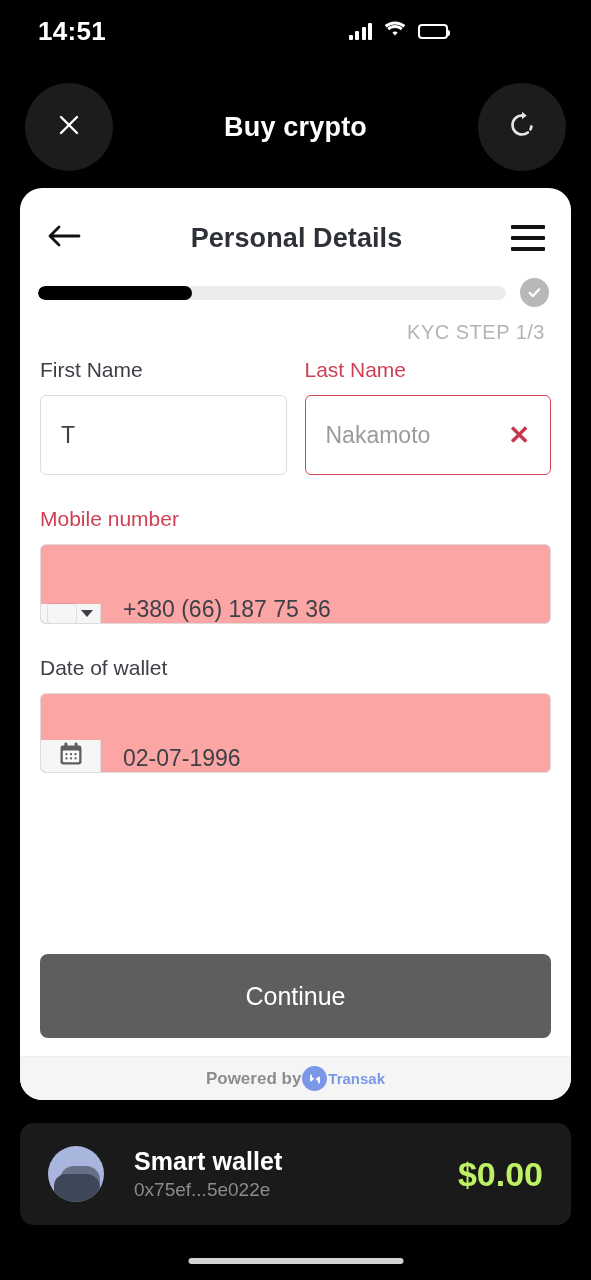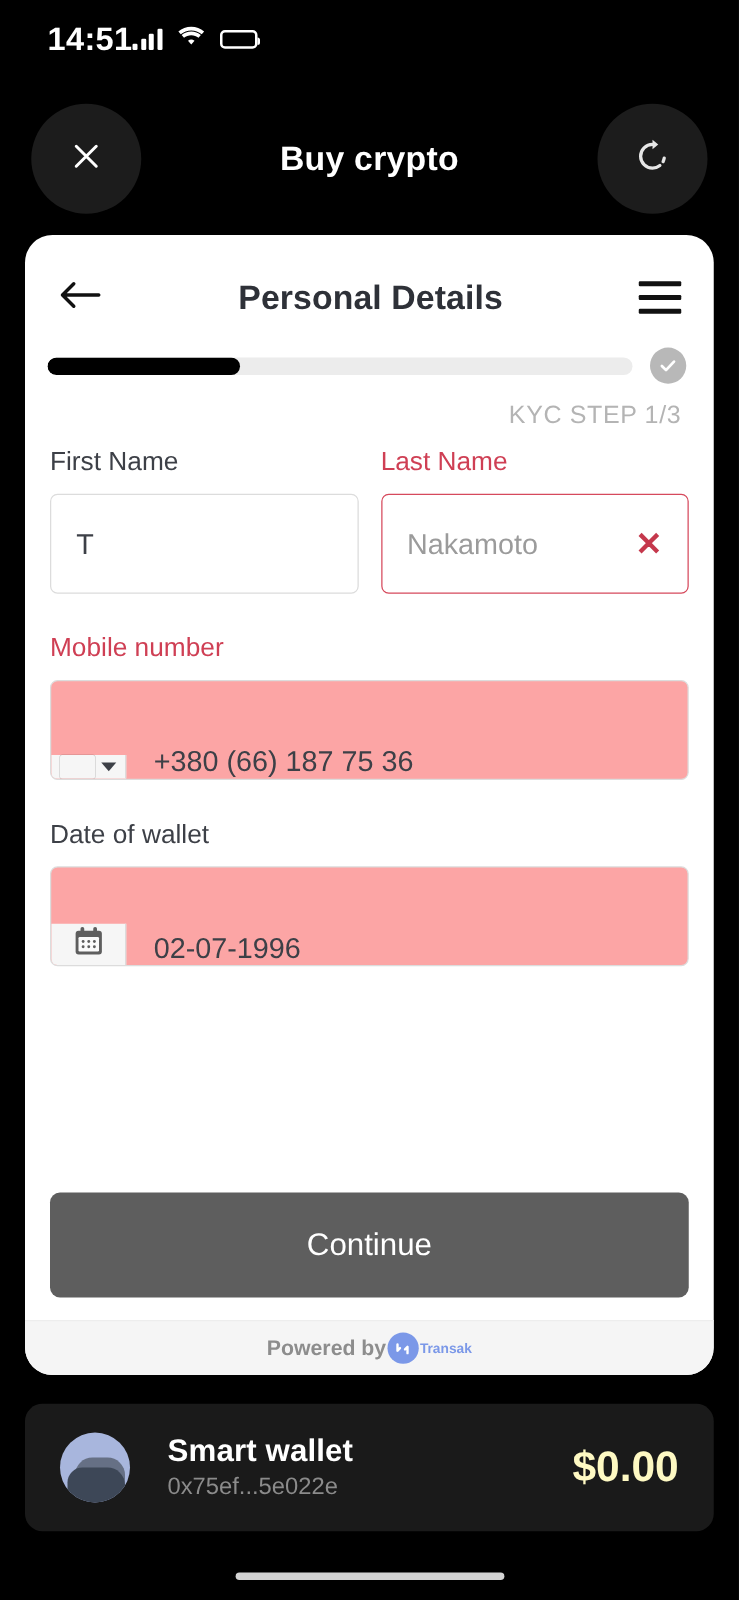--- a/index.html
+++ b/index.html
@@ -7,21 +7,21 @@
     width: 591px; height: 1280px;
     background: #000000;
     font-family: "Liberation Sans", sans-serif;
     overflow: hidden;
   }
   .screen { position: relative; width: 591px; height: 1280px; background: #000; }
 
   
   .statusbar {
     position: absolute; top: 0; left: 0; width: 486px; height: 62px;
-    display: flex; align-items: center; justify-content: flex-start;
+    display: flex; align-items: center; justify-content: space-between;
     padding: 4px 38px;
   }
   .status-time { color: #fff; font-size: 26px; font-weight: 600; letter-spacing: .3px; }
   .status-icons { display: flex; align-items: center; gap: 11px; }
   .sig { display: flex; align-items: flex-end; gap: 2.5px; height: 17px; }
   .sig i { display: block; width: 4px; background: #fff; border-radius: 1px; }
   .sig i:nth-child(1) { height: 5px; }
   .sig i:nth-child(2) { height: 9px; }
   .sig i:nth-child(3) { height: 13px; }
   .sig i:nth-child(4) { height: 17px; }
@@ -132,21 +132,21 @@
   }
   .powered {
     height: 44px; background: #f5f5f5; display: flex; align-items: center;
     justify-content: center; gap: 1px; border-top: 1px solid #ededed;
   }
   .powered-txt { font-size: 17px; color: #8d8d8d; font-weight: 600; }
   .tk-logo {
     width: 25px; height: 25px; border-radius: 50%; background: #7b98e8;
     display: flex; align-items: center; justify-content: center;
   }
-  .tk-name { font-size: 11px; color: #7b98e8; font-weight: 600; }
+  .tk-name { font-size: 15px; color: #7b98e8; font-weight: 600; }
 
   
   .wallet {
     position: absolute; left: 20px; top: 1123px; width: 551px; height: 102px;
     background: #1a1a1a; border-radius: 14px;
     display: flex; align-items: center; padding: 0 28px; gap: 30px;
   }
   .avatar {
     width: 56px; height: 56px; border-radius: 50%;
     background: #a8b6dd; position: relative; overflow: hidden; flex: 0 0 auto;
@@ -155,21 +155,21 @@
     position: absolute; left: 6px; bottom: -8px; width: 46px; height: 36px;
     background: #3d4757; border-radius: 12px 14px 6px 6px;
   }
   .avatar .blob2 {
     position: absolute; left: 12px; bottom: 14px; width: 40px; height: 22px;
     background: #5a6475; border-radius: 14px 14px 4px 4px; opacity: .85;
   }
   .w-info { display: flex; flex-direction: column; gap: 3px; }
   .w-name { color: #fff; font-size: 25px; font-weight: 700; letter-spacing: .1px; }
   .w-addr { color: #8b8b8b; font-size: 19px; }
-  .w-bal { margin-left: auto; color: #fef9c3; font-size: 34px; font-weight: 700; }
+  .w-bal { margin-left: auto; color: #bef264; font-size: 34px; font-weight: 700; }
 
   .home-indicator {
     position: absolute; left: 50%; transform: translateX(-50%); bottom: 16px;
     width: 215px; height: 6px; background: #d3d3d3; border-radius: 3px;
   }
 </style>
 </head>
 <body>
 
 <div class="screen">

